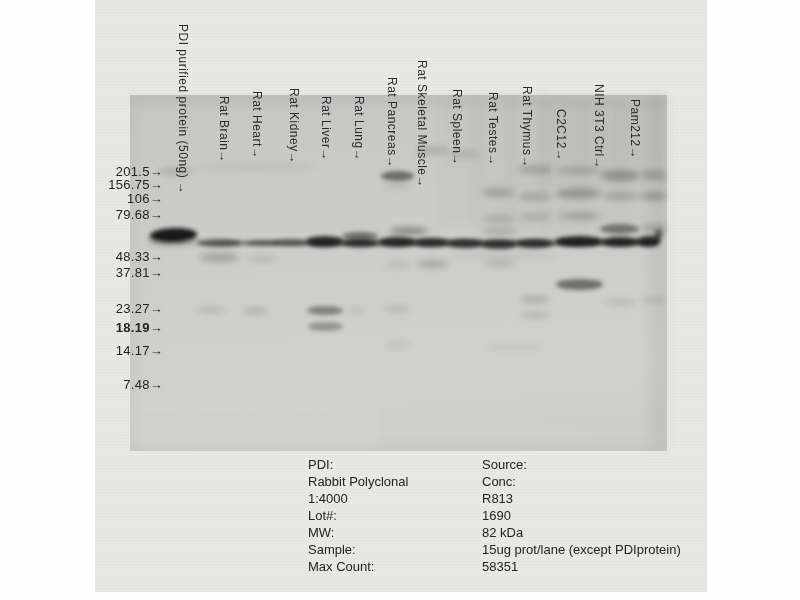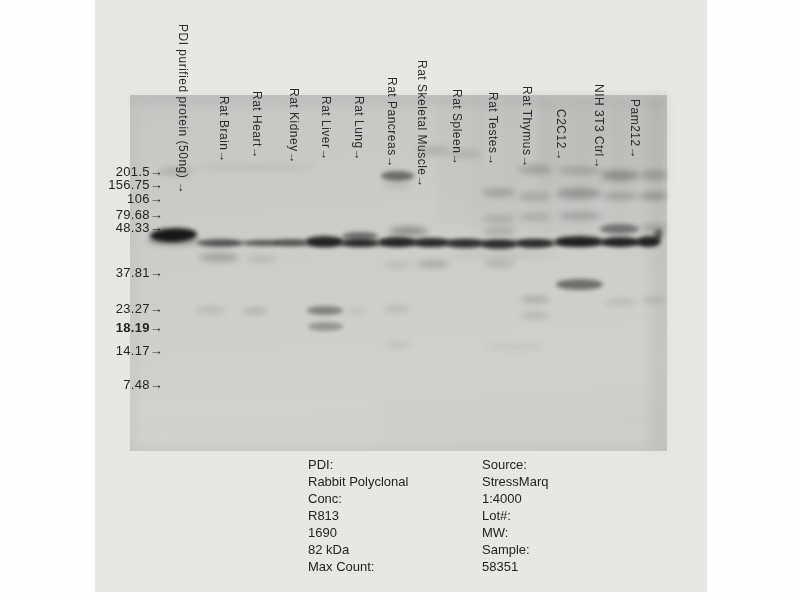--- a/index.html
+++ b/index.html
@@ -123,21 +123,21 @@
       <div class="band" style="left: 448px; top: 253px; width: 110px; height: 5px; opacity: 0.07; filter: blur(3px);"></div>
       <div class="band" style="left: 384px; top: 262px; width: 28px; height: 6px; opacity: 0.11; filter: blur(3px);"></div>
       <div class="band" style="left: 385px; top: 342px; width: 26px; height: 6px; opacity: 0.08; filter: blur(3px);"></div>
       <div class="band" style="left: 485px; top: 344px; width: 60px; height: 6px; opacity: 0.06; filter: blur(3px);"></div>
     </div>
   <div class="layer" id="mw-layer">
       <div class="mw-marker" style="top: 163px;">201.5→</div>
       <div class="mw-marker" style="top: 176px;">156.75→</div>
       <div class="mw-marker" style="top: 190px;">106→</div>
       <div class="mw-marker" style="top: 206px;">79.68→</div>
-      <div class="mw-marker" style="top: 219px;">48.33→</div>
+      <div class="mw-marker" style="top: 248px;">48.33→</div>
       <div class="mw-marker" style="top: 264px;">37.81→</div>
       <div class="mw-marker" style="top: 300px;">23.27→</div>
       <div class="mw-marker" style="top: 319px; font-weight: bold;">18.19→</div>
       <div class="mw-marker" style="top: 342px;">14.17→</div>
       <div class="mw-marker" style="top: 376px;">7.48→</div>
     </div>
   <div class="layer" id="lanes-layer">
       <div class="lane-label" style="left: 176px; bottom: 405px;">PDI purified protein (50ng) →</div>
       <div class="lane-label" style="left: 217px; bottom: 437px;">Rat Brain→</div>
       <div class="lane-label" style="left: 250px; bottom: 441px;">Rat Heart→</div>
@@ -151,26 +151,26 @@
       <div class="lane-label" style="left: 520px; bottom: 432px;">Rat Thymus→</div>
       <div class="lane-label" style="left: 554px; bottom: 439px;">C2C12→</div>
       <div class="lane-label" style="left: 592px; bottom: 431px;">NIH 3T3 Ctrl→</div>
       <div class="lane-label" style="left: 628px; bottom: 441px;">Pam212→</div>
     </div>
 
   <div class="info">
     <span>PDI:</span>
     <span>Source:</span>
     <span>Rabbit Polyclonal</span>
-    <span>StressMarq</span>
     <span>Conc:</span>
     <span>1:4000</span>
     <span>R813</span>
     <span>Lot#:</span>
     <span>1690</span>
     <span>MW:</span>
     <span>82 kDa</span>
     <span>Sample:</span>
+    <span>15ug prot/lane (except PDIprotein)</span>
     <span>Max Count:</span>
     <span>58351</span>
   </div>
 
 </div>
 
 </body></html>

